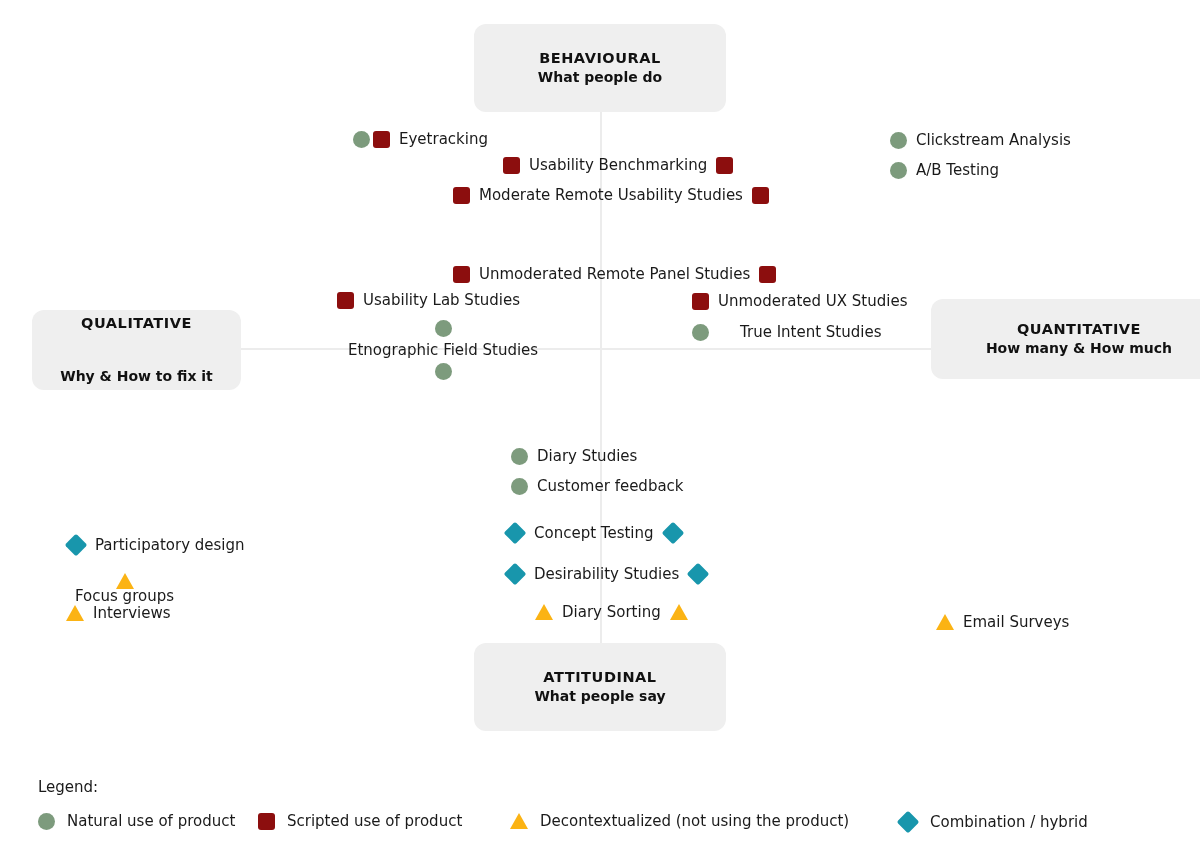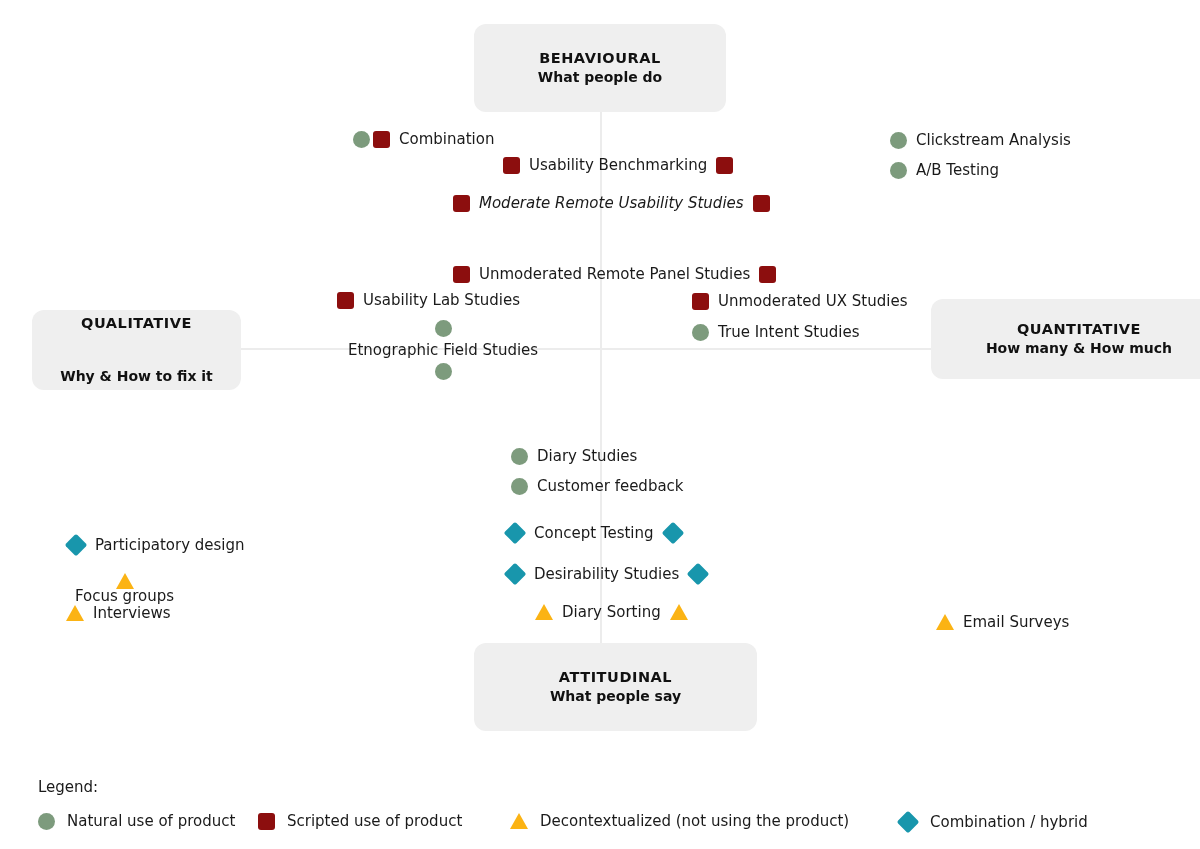--- a/index.html
+++ b/index.html
@@ -55,21 +55,21 @@
     font-size: 14.5px;
     letter-spacing: 0.55px;
     color: #111111;
   }
   .pole .pole-sub {
     font-weight: bold;
     font-size: 14px;
     color: #111111;
   }
   #pole-behavioural { left: 474px; top: 24px;  width: 252px; height: 88px; }
-  #pole-attitudinal { left: 474px; top: 643px; width: 283px; height: 88px; }
+  #pole-attitudinal { left: 474px; top: 643px; width: 252px; height: 88px; }
   #pole-qualitative { left: 32px;  top: 310px; width: 209px; height: 80px; gap: 33px; }
   #pole-quantitative{ left: 919px; top: 299px; width: 296px; height: 80px; margin-left: 12px; }
 
   
   .method {
     position: absolute;
     display: flex;
     align-items: center;
     white-space: nowrap;
     font-size: 15px;
@@ -176,30 +176,30 @@
 
   <div class="pole" id="pole-quantitative">
     <div class="pole-title">QUANTITATIVE</div>
     <div class="pole-sub">How many &amp; How much</div>
   </div>
 
   <div class="method" style="left:353px; top:131px;">
     <span class="mk mk-circle"></span>
     <span class="mk-gap"></span>
     <span class="mk mk-square"></span>
-    <span class="m-label">Combination</span>
+    <span class="m-label">Eyetracking</span>
   </div>
 
   <div class="method" style="left:503px; top:157px;">
     <span class="mk mk-square"></span>
     <span class="m-label">Usability Benchmarking</span>
     <span class="mk mk-square"></span>
   </div>
 
-  <div class="method" style="left:453px; top:195px;font-style:italic;">
+  <div class="method" style="left:453px; top:187px;">
     <span class="mk mk-square"></span>
     <span class="m-label">Moderate Remote Usability Studies</span>
     <span class="mk mk-square"></span>
   </div>
 
   <div class="method" style="left:453px; top:219px;margin-top:47px;">
     <span class="mk mk-square"></span>
     <span class="m-label">Unmoderated Remote Panel Studies</span>
     <span class="mk mk-square"></span>
   </div>
@@ -217,21 +217,21 @@
   <div class="method" style="left:337px; top:292px;">
     <span class="mk mk-square"></span>
     <span class="m-label">Usability Lab Studies</span>
   </div>
 
   <div class="method" style="left:692px; top:293px;">
     <span class="mk mk-square"></span>
     <span class="m-label">Unmoderated UX Studies</span>
   </div>
 
-  <div class="method" style="left:692px; top:324px;">
+  <div class="method" style="left:692px; top:324px;gap:22px;">
     <span class="mk mk-circle"></span>
     <span class="m-label">True Intent Studies</span>
   </div>
 
   <div class="method-stack" style="left:348px; top:320px;">
     <span class="mk mk-circle"></span>
     <span class="m-label">Etnographic Field Studies</span>
     <span class="mk mk-circle"></span>
   </div>
 

